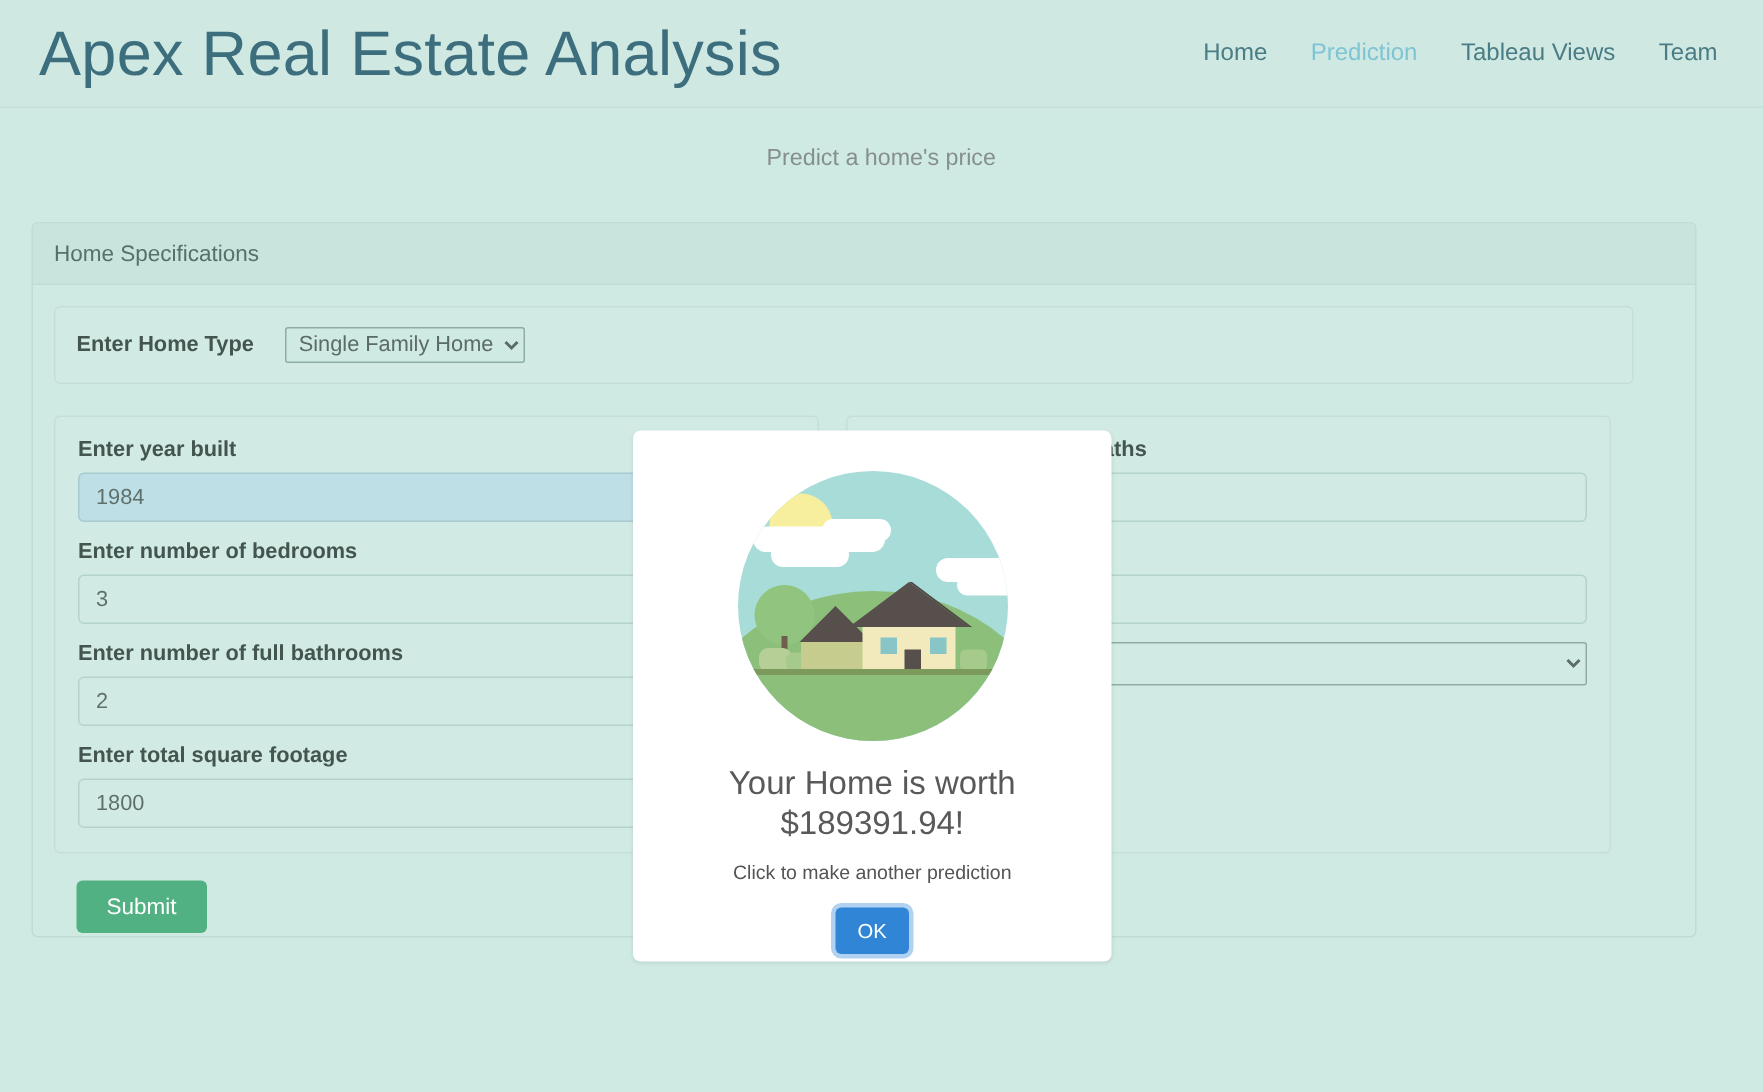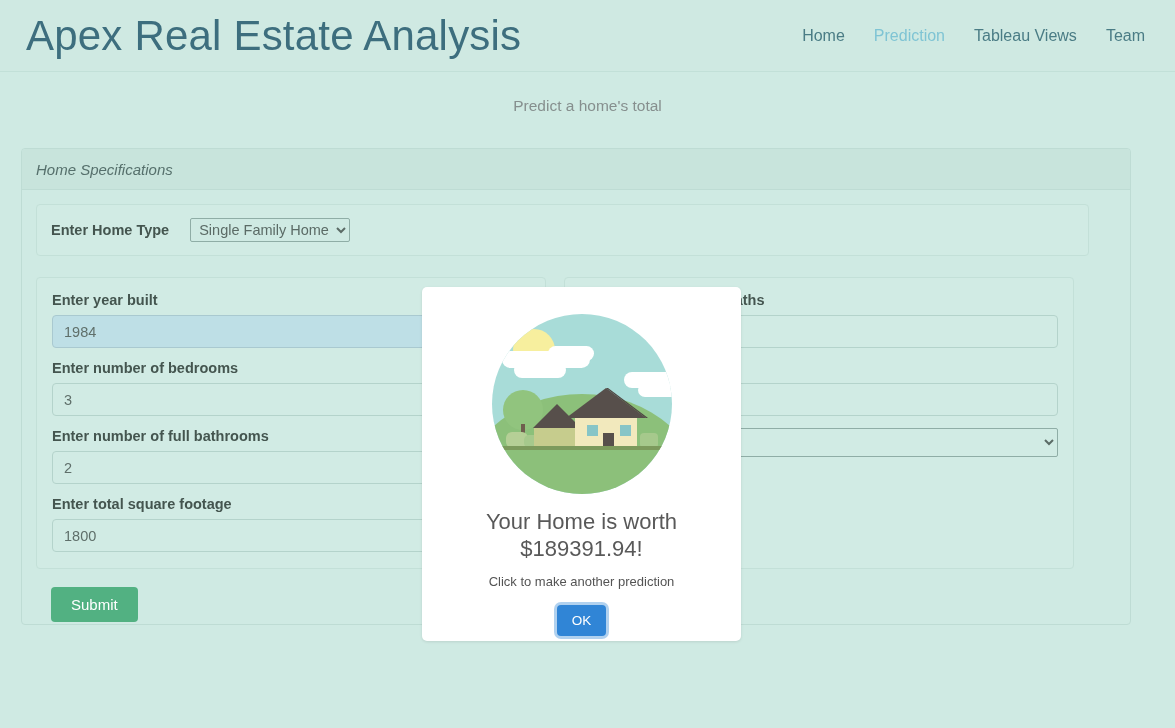--- a/index.html
+++ b/index.html
@@ -72,21 +72,20 @@
   .card-header {
     height: 41px;
     background: #c8e4dc;
     border-bottom: 1px solid #bedcd4;
     border-radius: 3px 3px 0 0;
     display: flex;
     align-items: center;
     padding-left: 14px;
     font-size: 15px;
     color: #56706c;
-    font-style: italic;
   }
   .card-body {
     padding: 14px;
   }
 
   
   .hometype-panel {
     width: 1053px;
     height: 52px;
     border: 1px solid #c3e0d8;
@@ -232,21 +231,21 @@
 <div class="navbar">
   <div class="brand">Apex Real Estate Analysis</div>
   <div class="nav-links">
     <a class="nav-link">Home</a>
     <a class="nav-link active">Prediction</a>
     <a class="nav-link">Tableau Views</a>
     <a class="nav-link">Team</a>
   </div>
 </div>
 
-<div class="subtitle">Predict a home's total</div>
+<div class="subtitle">Predict a home's price</div>
 
 <div class="card">
   <div class="card-header">
     <span>Home Specifications</span>
   </div>
   <div class="card-body">
 
     <div class="hometype-panel">
       <span class="lbl-strong">Enter Home Type</span>
       <select class="sel">

